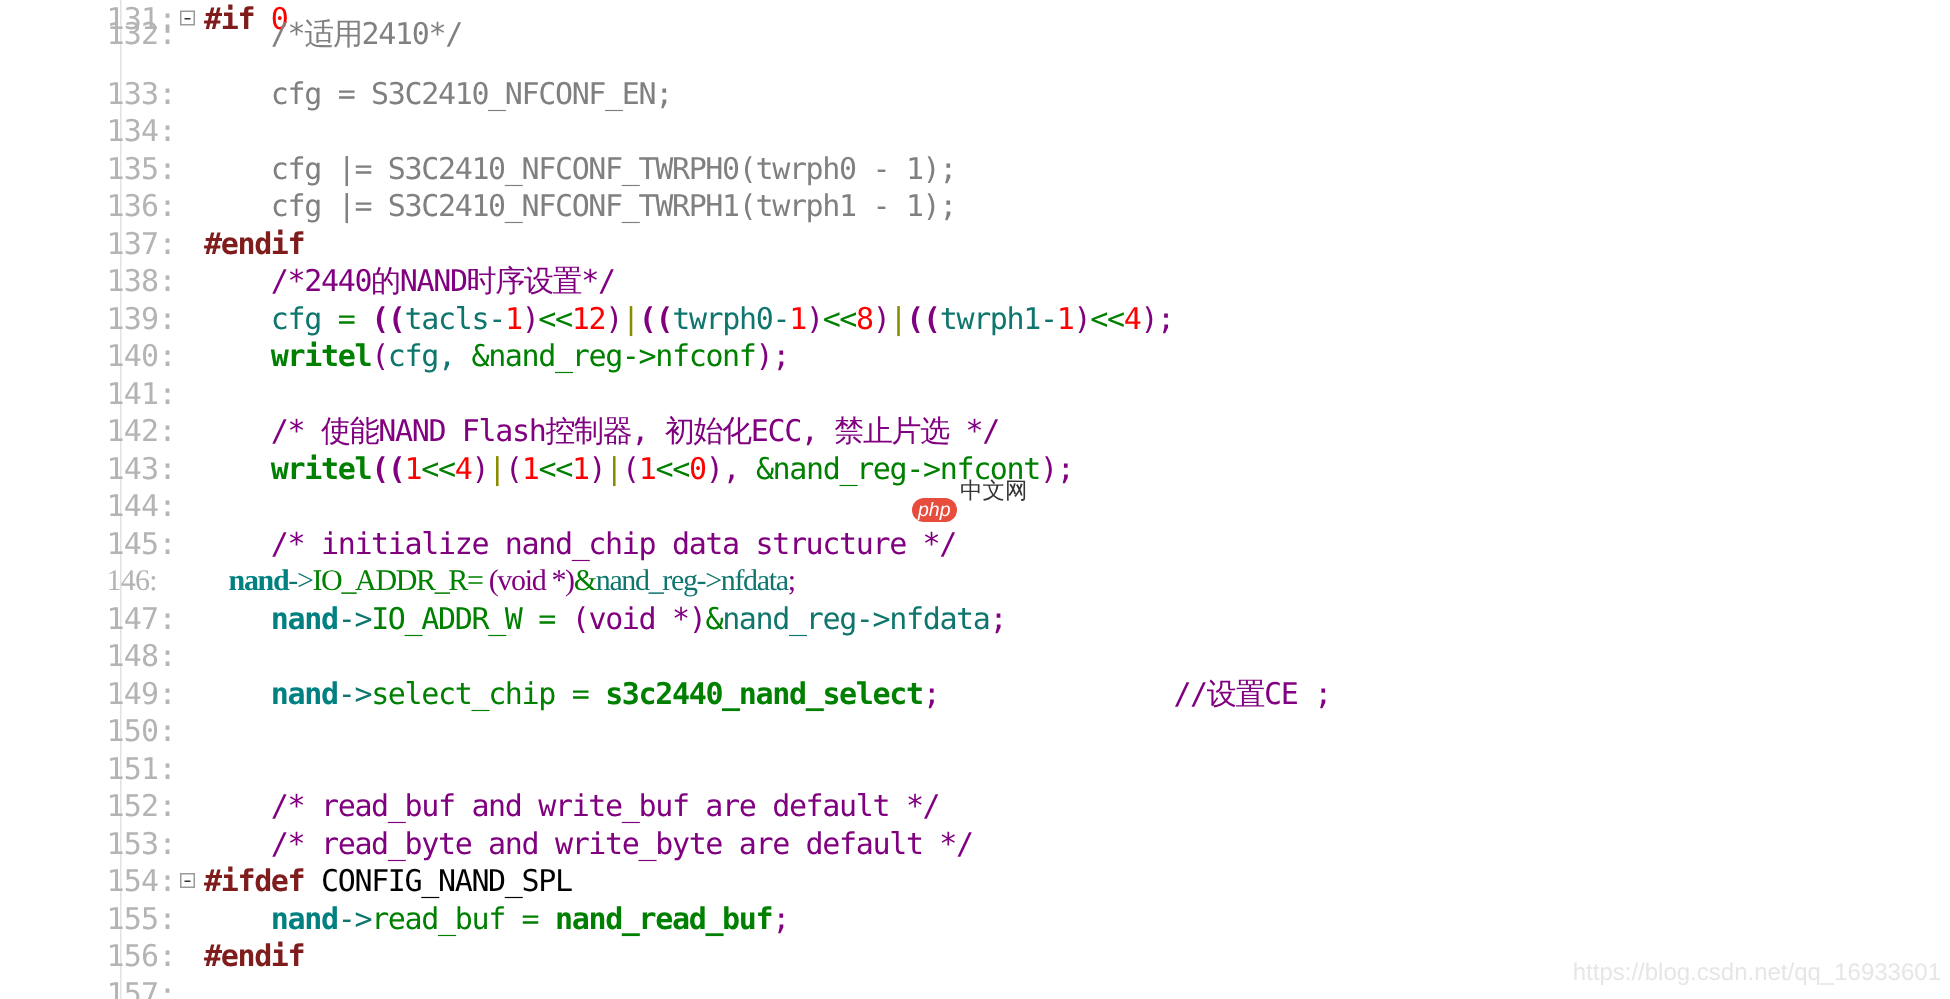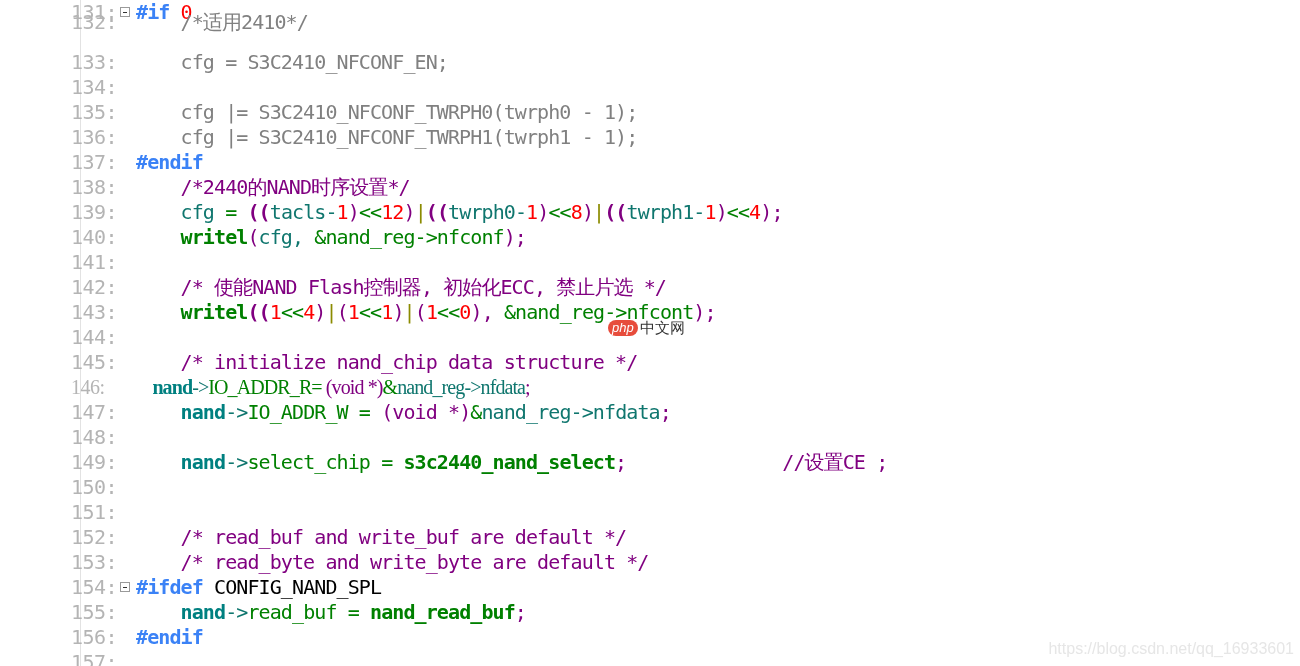--- a/index.html
+++ b/index.html
@@ -5,35 +5,35 @@
   html, body { margin:0; padding:0; background:#ffffff; }
   body { width:1300px; height:666px; overflow:hidden; position:relative;
          font-family:"DejaVu Sans Mono","Liberation Mono",monospace; font-size:20px; }
   .editor { position:absolute; left:0; top:0; width:1300px; height:666px; }
   .gutter-line { position:absolute; left:80px; top:0; width:1px; height:666px; background:#e2e2e2; }
   .row { position:absolute; left:0; height:25px; line-height:25px; white-space:pre; width:1300px;margin-left:47px; }
   .ln { position:absolute; left:24px; width:50px; color:#b4b4b4; text-align:left; letter-spacing:-0.5px; }
   .fold { position:absolute; left:73px; top:7px; width:10px; height:10px; border:1px solid #9a9a9a; background:#fff; box-sizing:border-box; }
   .fold::after { content:""; position:absolute; left:2px; top:4px; width:4px; height:1px; background:#333; }
   .code { position:absolute; left:89px; letter-spacing:-0.9px; }
-  .pp { color:#3b82f6; font-weight:bold; }
+  .pp { color:#7f1d1d; font-weight:bold; }
   .num { color:#ff0000; }
   .gray { color:#808080; }
   .cm { color:#800080; }
   .cmgray { color:#808080; }
   .teal { color:#0f766e; }
   .tealb { color:#008080; font-weight:bold; }
   .grn { color:#008000; }
   .grnb { color:#008000; font-weight:bold; }
   .pur { color:#800080; }
   .purb { color:#800080; font-weight:bold; }
   .olive { color:#8b8b00; }
   .blk { color:#000000; }
   .wm { position:absolute; font-family:"Liberation Sans",sans-serif; }
-  .wm-php { left:608px; top:320px; font-size:13px; color:#fff; background:#e74c3c; border-radius:8px; padding:0 4px; line-height:16px; font-style:italic; }
+  .wm-php { left:608px; top:332px; font-size:13px; color:#fff; background:#e74c3c; border-radius:8px; padding:0 4px; line-height:16px; font-style:italic; }
   .wm-cn { left:640px; top:320px; font-size:15px; color:#333; line-height:16px; }
   .wm-url { right:6px; top:640px; font-size:16px; color:#e6e6e6; }
 </style>
 </head>
 <body>
 
 <div class="editor">
   <div class="gutter-line"></div>
   <div id="lines">
       <div class="row" style="top: 0px;"><span class="ln">131:</span><span class="fold"></span><span class="code"><span class="pp">#if </span><span class="num">0</span></span></div>

